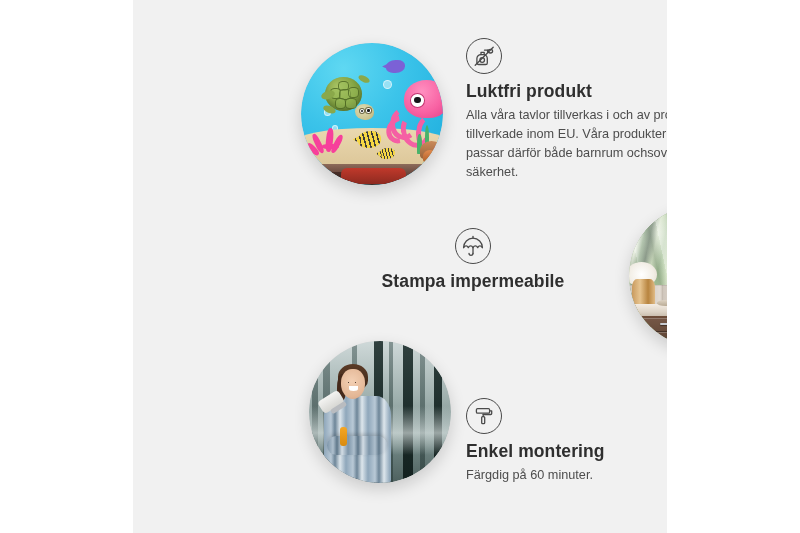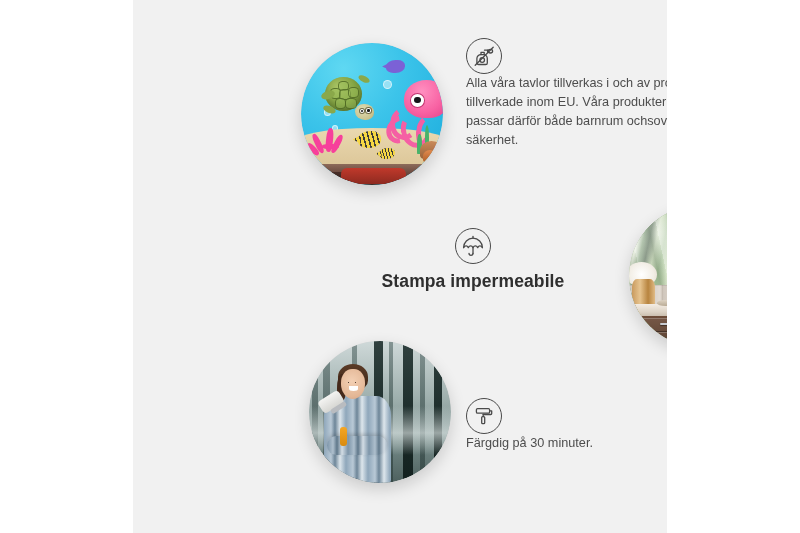--- a/index.html
+++ b/index.html
@@ -462,20 +462,21 @@
         <svg width="24" height="24" viewBox="0 0 24 24" fill="none" stroke="#4a4a4a" stroke-width="1.3" stroke-linecap="round" stroke-linejoin="round">
           <path d="M6.5 20.5h7.2a1.6 1.6 0 0 0 1.6-1.6v-4.3a4 4 0 0 0-4-4H8.9a4 4 0 0 0-4 4v4.3a1.6 1.6 0 0 0 1.6 1.6z"></path>
           <path d="M9 10.6V8.3h3.2v2.3"></path>
           <path d="M12.5 6.2h3.1"></path>
           <path d="M15.6 6.2v2.1"></path>
           <ellipse cx="18.4" cy="7.2" rx="2.2" ry="1.8"></ellipse>
           <circle cx="10.2" cy="16" r="2.3"></circle>
           <line x1="3.2" y1="21.2" x2="21.2" y2="3.2"></line>
         </svg>
       </div>
+      <div class="f-title">Luktfri produkt</div>
       <div class="f-text">Alla våra tavlor tillverkas i och av produkter som är tillverkade inom EU. Våra produkter är luktfria och passar därför både barnrum ochsovrum. 100% säkerhet.</div>
     </div>
 
     <div class="feature" id="feature-waterproof">
       <div class="f-icon">
         <svg width="24" height="24" viewBox="0 0 24 24" fill="none" stroke="#4a4a4a" stroke-width="1.3" stroke-linecap="round" stroke-linejoin="round">
           <path d="M2.6 13.6a9.4 9.4 0 0 1 18.8 0"></path>
           <path d="M2.6 13.6c1.6-2.3 3.5-2.3 4.7 0 1.2-2.3 3.5-2.3 4.7 0 1.2-2.3 3.5-2.3 4.7 0 1.2-2.3 3.1-2.3 4.7 0"></path>
           <line x1="12" y1="13.6" x2="12" y2="19.3"></line>
           <path d="M12 19.3a2 2 0 0 1-4 0"></path>
@@ -487,17 +488,18 @@
 
     <div class="feature" id="feature-assembly">
       <div class="f-icon">
         <svg width="24" height="24" viewBox="0 0 24 24" fill="none" stroke="#4a4a4a" stroke-width="1.3" stroke-linecap="round" stroke-linejoin="round">
           <rect x="4.4" y="4.6" width="13.2" height="4.6" rx="1.2"></rect>
           <path d="M17.6 6.9h2.1v2.6a1 1 0 0 1-1 1h-7.5"></path>
           <path d="M11.2 10.5v2.1"></path>
           <rect x="9.7" y="12.6" width="3" height="7" rx="0.9"></rect>
         </svg>
       </div>
-      <div class="f-text">Färgdig på 30 minuter.</div>
+      <div class="f-title">Enkel montering</div>
+      <div class="f-text">Färgdig på 60 minuter.</div>
     </div>
 
   </div>
 </div>
 
 </body></html>

